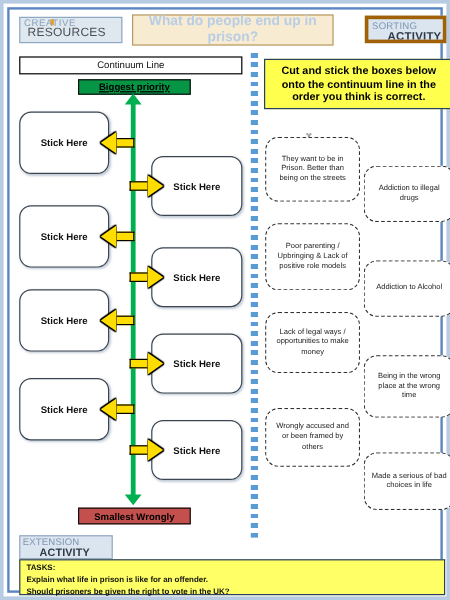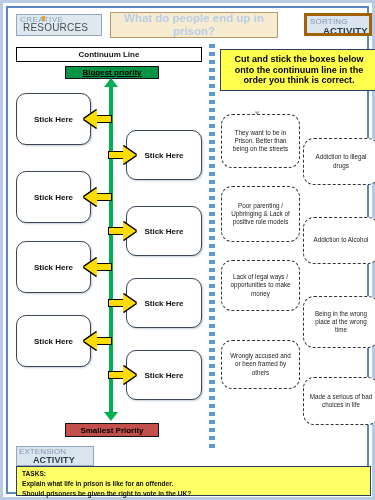--- a/index.html
+++ b/index.html
@@ -67,21 +67,21 @@
   }
   .sort-l1{position:absolute;left:3px;top:1px;font-size:8px;color:#7e96b2;letter-spacing:.2px;}
   .sort-l2{position:absolute;left:16px;top:9px;font-size:9.5px;font-weight:bold;color:#2f3a48;letter-spacing:.2px;}
 
   
   .continuum-hdr{
     position:absolute;left:8px;top:39px;width:186px;height:15px;
     border:1px solid #000;background:#fff;box-sizing:border-box;
     display:flex;align-items:center;justify-content:center;
   }
-  .continuum-hdr span{font-size:8px;font-weight:bold;color:#111;}
+  .continuum-hdr span{font-size:8px;font-weight:normal;color:#111;}
 
   .prio-top{
     position:absolute;left:57px;top:58px;width:94px;height:13px;
     background:#069544;border:1px solid #111;box-sizing:border-box;
     display:flex;align-items:center;justify-content:center;
   }
   .prio-top span{font-size:8px;font-weight:bold;color:#000;text-decoration:underline;}
 
   .prio-bot{
     position:absolute;left:57px;top:415px;width:94px;height:14px;
@@ -293,21 +293,21 @@
     <div class="yarrow lft" style="left:76px;top:324px;">
         <div class="shaft"></div>
         <div class="head"></div>
       </div>
     <div class="yarrow rgt" style="left:100px;top:358px;">
         <div class="shaft"></div>
         <div class="head"></div>
       </div>
 
     <div class="prio-bot">
-      <span>Smallest Priority</span>
+      <span>Smallest Wrongly</span>
     </div>
 
     <div class="divider"></div>
 
     <div class="instr">
       <span>Cut and stick the boxes below onto the continuum line in the order you think is correct.</span>
     </div>
 
     <div class="scissors">✂</div>
 

